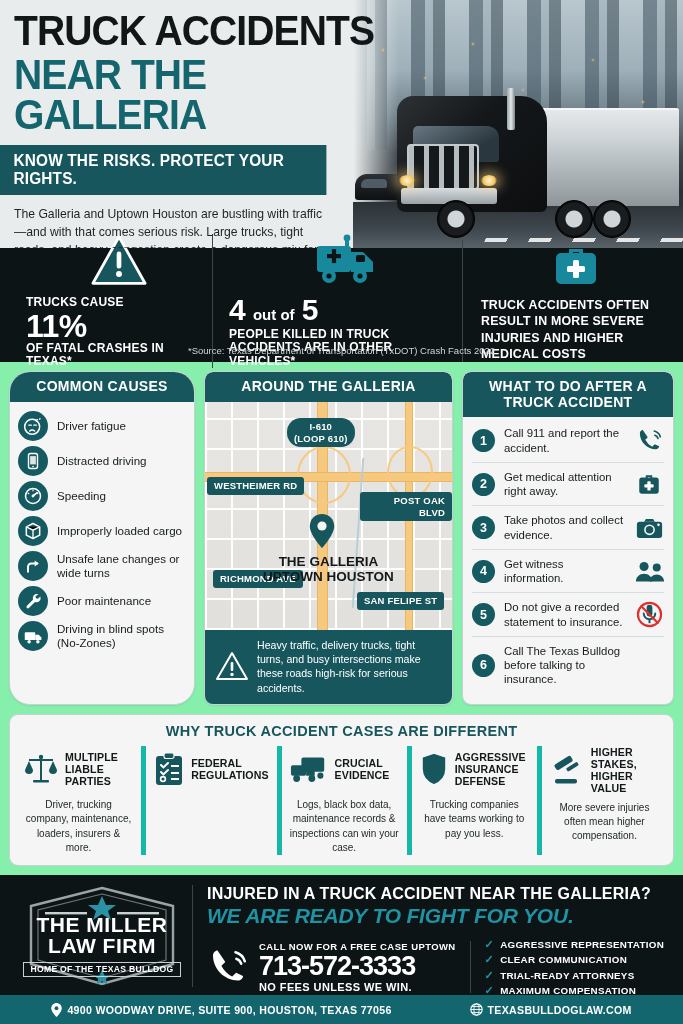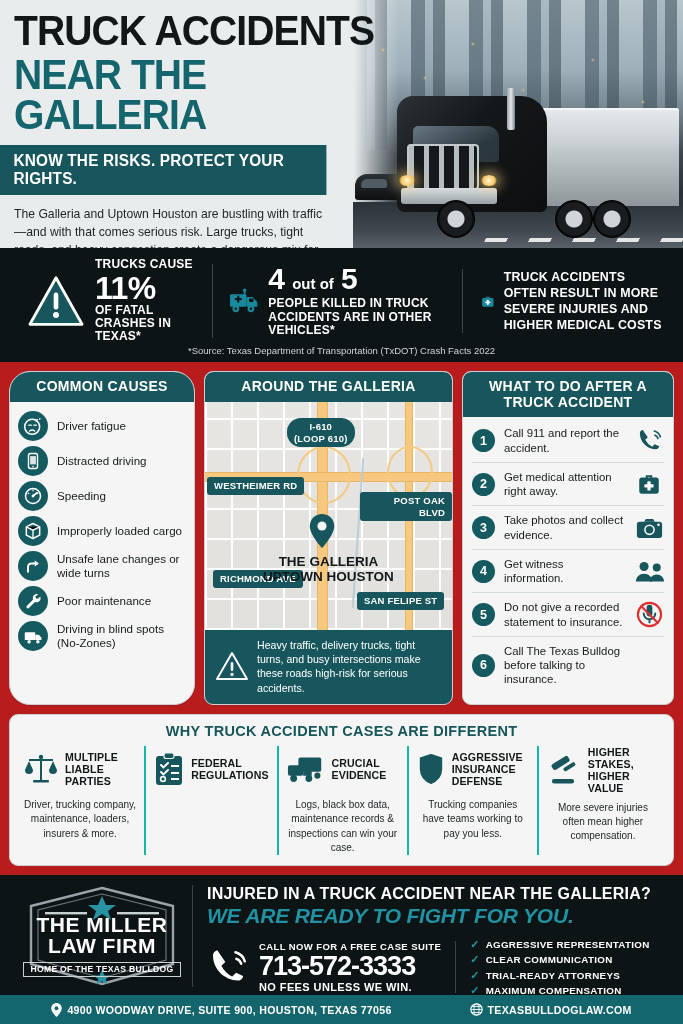--- a/index.html
+++ b/index.html
@@ -2,21 +2,21 @@
 <html><head>
 <meta charset="utf-8">
 <style>
   * { box-sizing: border-box; margin: 0; padding: 0; }
   html, body {
     width: 683px; height: 1024px;
     font-family: "Liberation Sans", sans-serif;
     background: #eef0ef;
     overflow: hidden;
   }
-  .page { position: relative; width: 683px; height: 1024px; background: #b91c1c; }
+  .page { position: relative; width: 683px; height: 1024px; background: #86efac; }
 
   
   .hero { position: relative; height: 248px; overflow: hidden; background: #e9ecec; }
   .hero-photo {
     position: absolute; right: 0; top: 0; width: 330px; height: 248px;
     background:
       radial-gradient(ellipse 120px 60px at 60% 95%, rgba(255,190,90,.25), transparent 70%),
       linear-gradient(to bottom, #b9c7ce 0%, #9fb0ba 28%, #6f8089 46%, #3d474d 62%, #2a3136 78%, #424b51 100%);
   }
   .hero-photo::before {
@@ -119,21 +119,21 @@
   .hero-para {
     margin-top: 11px; width: 320px; color: #1d2426; font-size: 12.2px; line-height: 1.45;
   }
 
   
   .stats {
     position: relative; background: #0d1416; color: #fff; padding: 10px 12px 6px;
     height: 114px;
   }
   .stats-row { display: flex; align-items: center; height: 86px; }
-  .stat { display: flex; align-items: center; gap: 9px; }
+  .stat { display: flex; align-items: center; gap: 9px; flex-direction: column; }
   .stat.s1 { width: 200px; padding-left: 14px; }
   .stat.s2 { width: 250px; padding-left: 16px; border-left: 1px solid #3c4649; }
   .stat.s3 { flex: 1; padding-left: 18px; border-left: 1px solid #3c4649; }
   .warn-tri { width: 60px; height: 54px; flex: none; }
   .stat-label { font-size: 12px; font-weight: 800; line-height: 1.12; letter-spacing: .2px; }
   .stat-big { font-size: 32px; font-weight: 900; line-height: 1; letter-spacing: -.5px; }
   .stat-big2 { font-size: 26px; font-weight: 900; line-height: 1; }
   .stat-big2 small { font-size: 15px; font-weight: 700; }
   .src-note {
     text-align: center; font-size: 9.5px; color: #cfd6d8; margin-top: 1px;
@@ -233,21 +233,21 @@
   .why {
     margin: 9px 9px 0; background: #f4f5f4; border: 1px solid #c8d0d2; border-radius: 9px;
     padding: 8px 6px 10px;
   }
   .why-title {
     text-align: center; color: #17565d; font-weight: 900; font-size: 14.5px;
     letter-spacing: .3px; margin-bottom: 7px;
   }
   .why-row { display: flex; }
   .why-col {
-    flex: 1; padding: 0 8px; text-align: center; border-right: 2px solid #14b8a6;
+    flex: 1; padding: 0 8px; text-align: center; border-right: 5px solid #14b8a6;
   }
   .why-col:last-child { border-right: none; }
   .why-top { display: flex; align-items: center; gap: 7px; justify-content: flex-start; min-height: 46px; }
   .why-head {
     font-weight: 900; font-size: 10.6px; color: #121819; line-height: 1.14;
     text-align: left; letter-spacing: .1px;
   }
   .why-body { margin-top: 6px; font-size: 10px; color: #1d2426; line-height: 1.42; }
 
   
@@ -669,21 +669,21 @@
       <div class="cta-h1">INJURED IN A TRUCK ACCIDENT NEAR THE GALLERIA?</div>
       <div class="cta-h2">WE ARE READY TO FIGHT FOR YOU.</div>
 
       <div class="cta-lower">
         <div class="phone-block">
           <svg width="42" height="42" viewBox="0 0 28 28" style="flex:none">
             <path d="M7 3c-1.6 0-3 1.6-3 3.4 0 9 7.6 16.6 16.6 16.6 1.8 0 3.4-1.4 3.4-3l-4.6-2.2-2.6 2.6a16 16 0 01-7.2-7.2l2.6-2.6z" fill="#fff"></path>
             <path d="M19 4.2a9 9 0 016.2 6M19.6 8.6a5 5 0 013.2 3.2" stroke="#fff" stroke-width="1.7" fill="none" stroke-linecap="round"></path>
           </svg>
           <div>
-            <div class="phone-txt-small">CALL NOW FOR A FREE CASE SUITE</div>
+            <div class="phone-txt-small">CALL NOW FOR A FREE CASE UPTOWN</div>
             <div class="phone-num">713-572-3333</div>
             <div class="phone-txt-small" style="font-size:11px">NO FEES UNLESS WE WIN.</div>
           </div>
         </div>
 
         <div class="bullets">
           <div class="bullet">
             <span class="check">✓</span>
             <span>AGGRESSIVE REPRESENTATION</span>
           </div>

